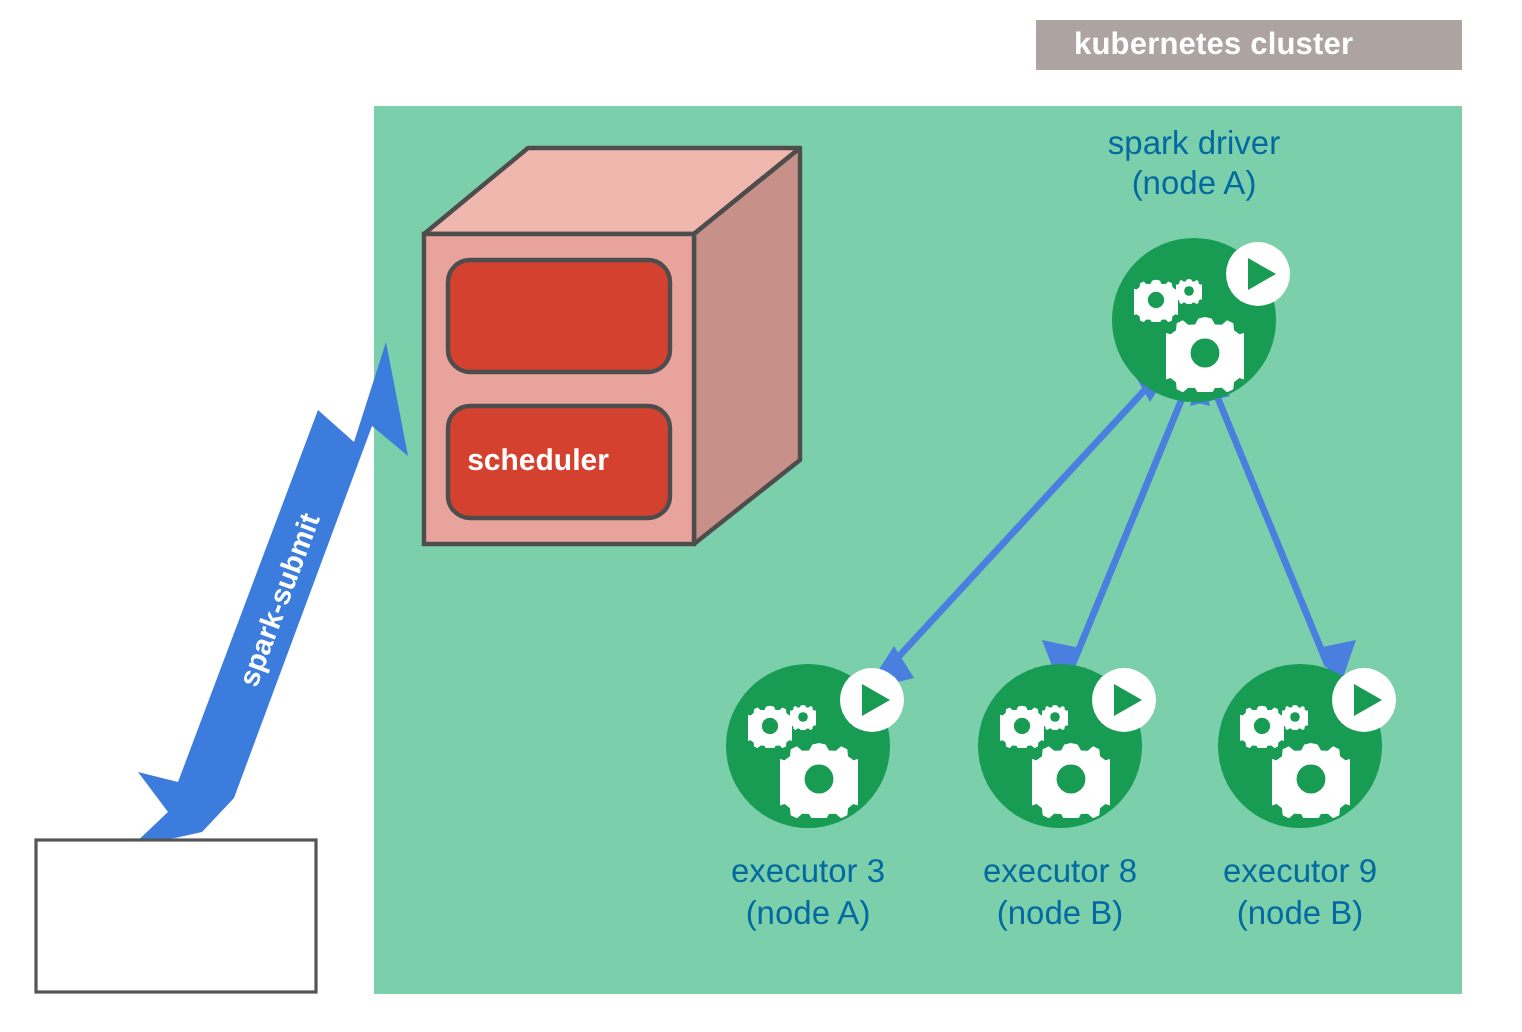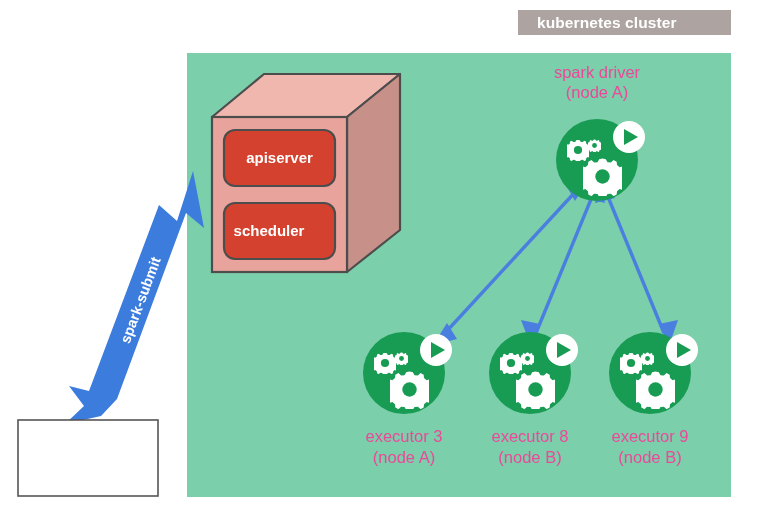--- a/index.html
+++ b/index.html
@@ -21,21 +21,21 @@
     height: 516px;
   }
   #diagram-svg {
     position: absolute;
     left: 0; top: 0;
     width: 761px;
     height: 516px;
   }
   .lbl {
     position: absolute;
-    color: #ec4899;
+    color: #0369a1;
     font-family: "Liberation Sans", sans-serif;
     white-space: nowrap;
     line-height: 1.18;
     text-align: center;
   }
   .node-label {
     font-size: 16.5px;
   }
   .cluster-badge-text {
     position: absolute;
@@ -181,21 +181,20 @@
       <circle cx="631" cy="363" r="4.1" fill="#189b53"></circle>
       <use href="#gear-big" x="641" y="352" width="13" height="13"></use>
       <circle cx="647.5" cy="358.5" r="2.4" fill="#189b53"></circle>
     </g>
 
     <rect x="18" y="420" width="140" height="76" fill="#ffffff" stroke="#555555" stroke-width="1.6"></rect>
   </svg>
 
   <div class="cluster-badge-text" style="left:537px; top:14px;">kubernetes cluster</div>
 
-  <div class="box-chip-text" style="left:224px; top:149px; width:111px;">apiserver</div>
 
   <div class="box-chip-text" style="left:224px; top:222px; width:90px;">scheduler</div>
 
   <div class="lbl node-label" style="left:517px; top:63px; width:160px;">spark driver</div>
   <div class="lbl node-label" style="left:517px; top:83px; width:160px;">(node A)</div>
 
   <div class="lbl node-label" style="left:334px; top:427px; width:140px;">executor 3</div>
   <div class="lbl node-label" style="left:334px; top:448px; width:140px;">(node A)</div>
 
   <div class="lbl node-label" style="left:460px; top:427px; width:140px;">executor 8</div>

